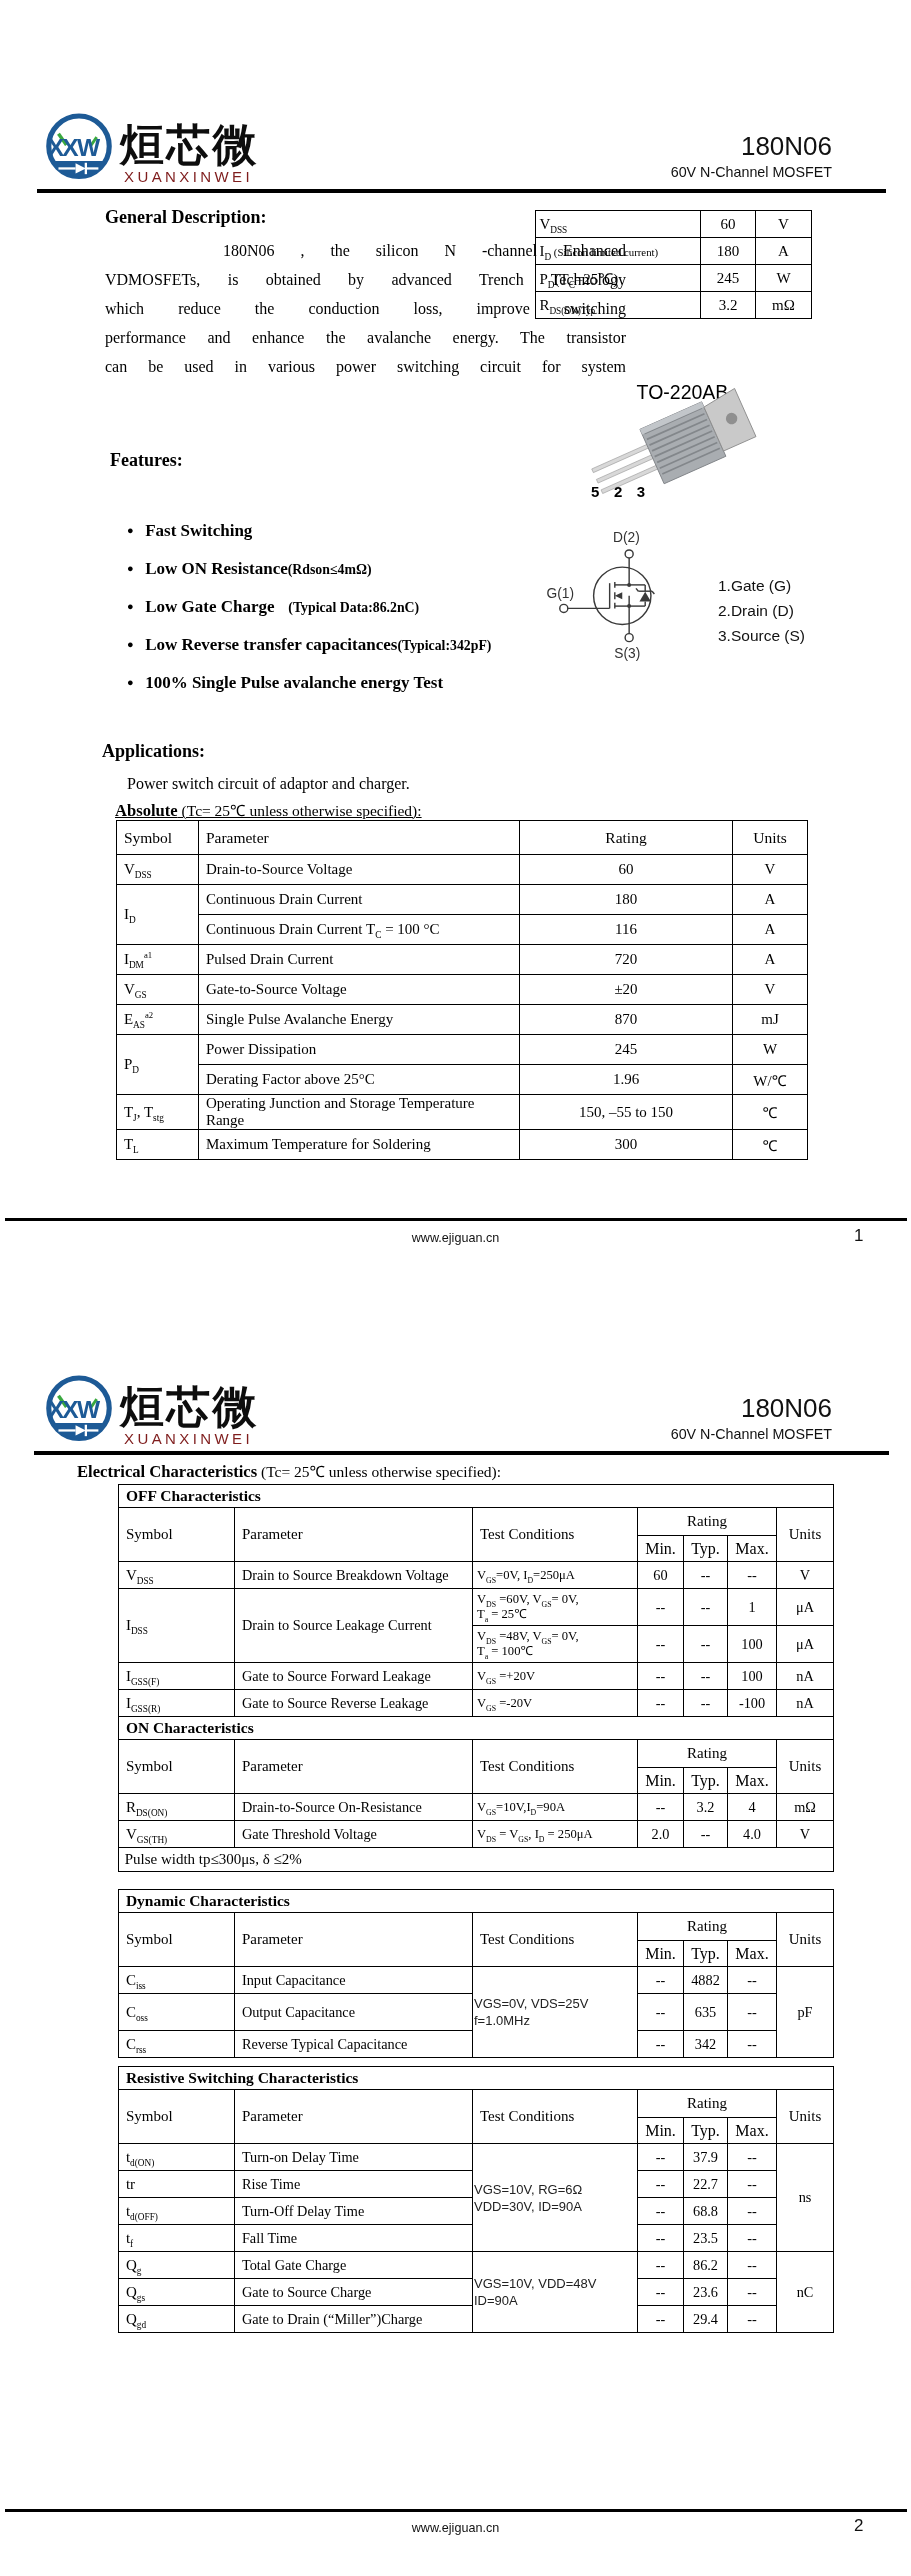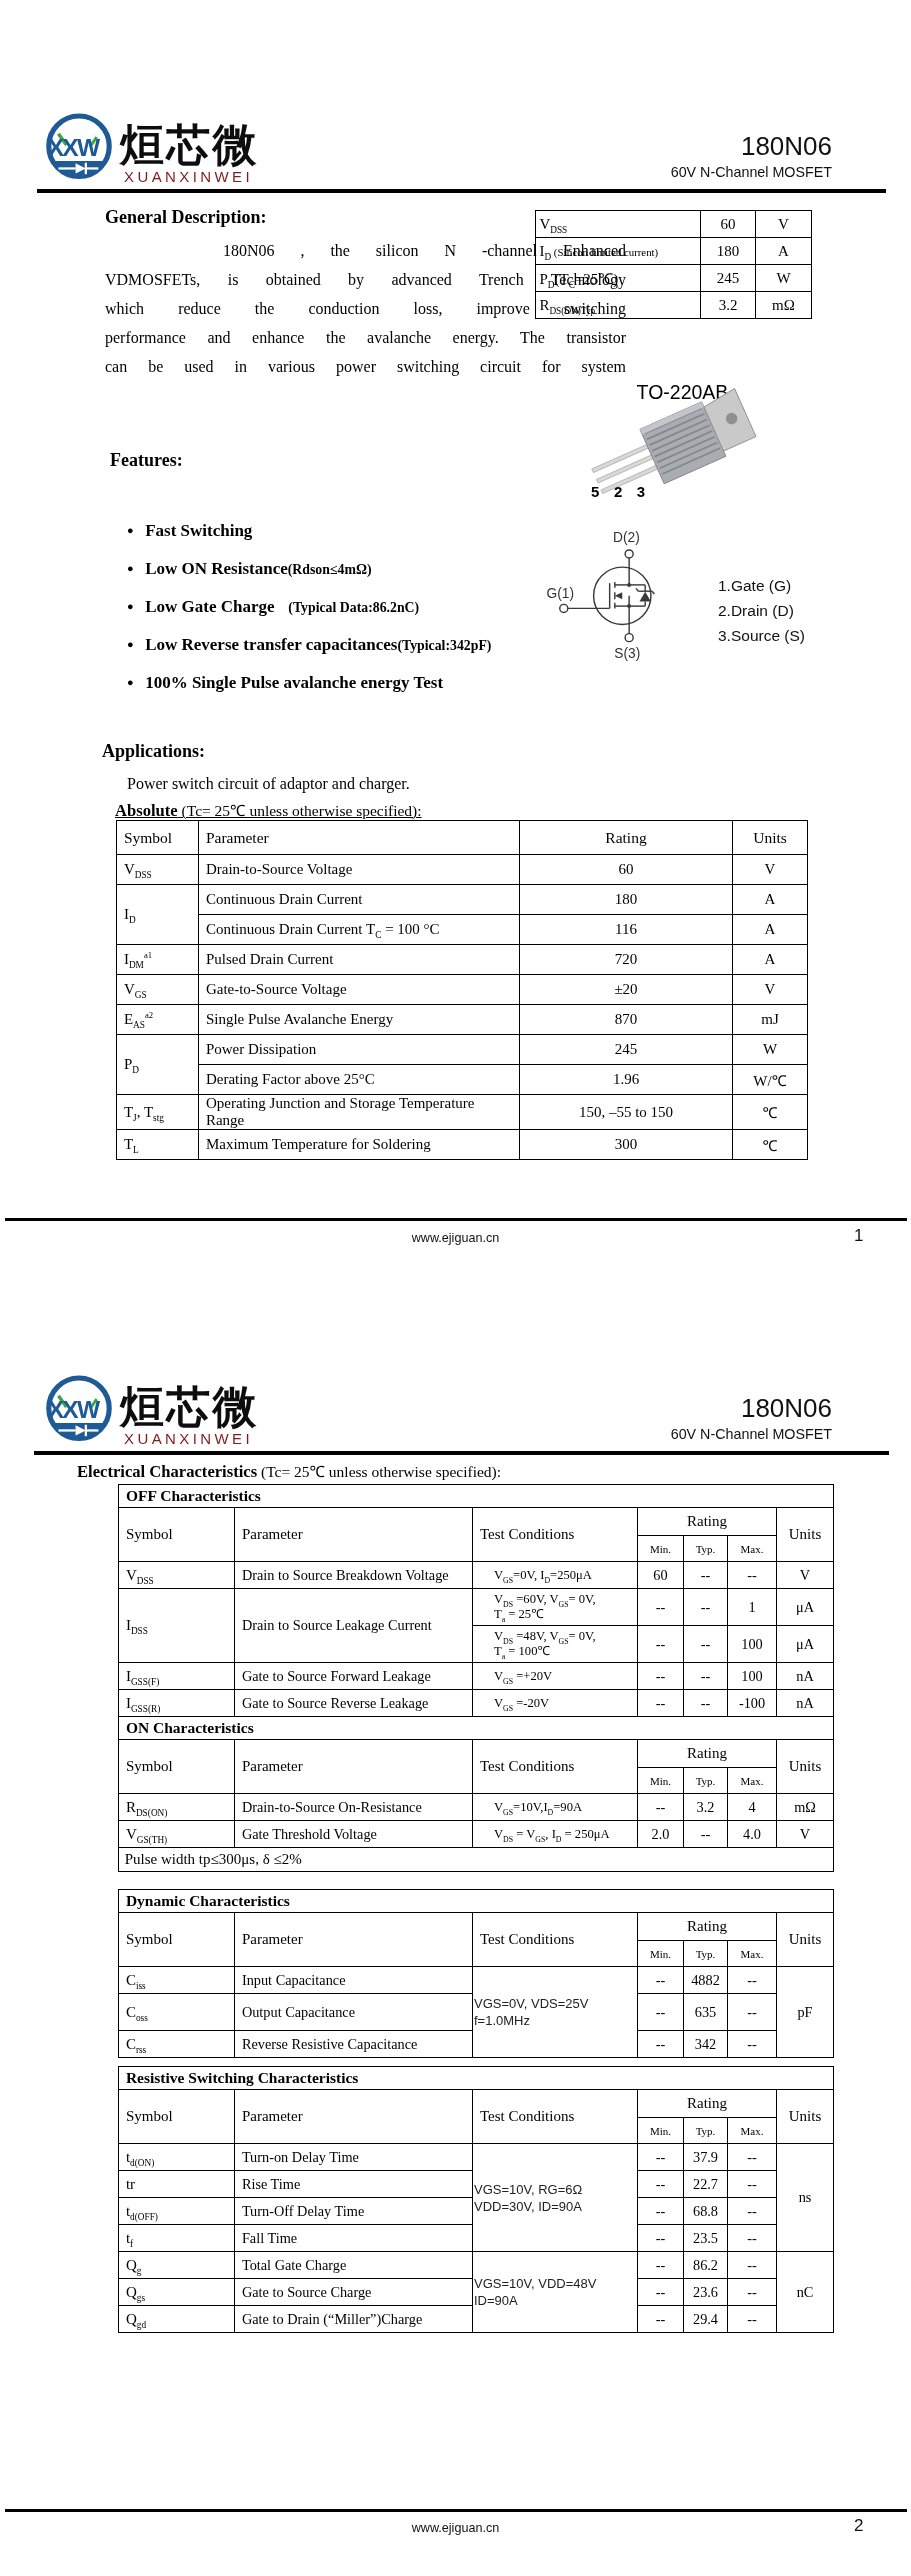--- a/index.html
+++ b/index.html
@@ -39,24 +39,24 @@
   .dtable { border:1.7px solid #000; }
   .dtable td { border:1.1px solid #000; padding:0 3.4px; overflow:hidden; }
   .cen { text-align:center; }
   .summary-tbl td { font-size:15px; height:26px; }
   .abs-tbl td { font-size:15px; height:29px; }
   .abs-tbl .hrow td { font-size:15.5px; height:33px; }
   .abs-tbl .pcell { padding-left:6.9px; }
   .char-tbl td { font-size:14.3px; }
   .char-tbl .trow td { font-weight:bold; font-size:15.5px; height:22px; padding-left:6.9px; }
   .char-tbl .hrow1 td { font-size:15px; height:27px; }
-  .char-tbl .hrow2 td { font-size:11px; height:25px; }
+  .char-tbl .hrow2 td { font-size:16px; height:25px; }
   .char-tbl .sym { padding-left:6.9px; font-size:15px; }
   .char-tbl .pcell { padding-left:6.9px; font-size:14.3px; }
-  .char-tbl .tc { font-size:12.6px; line-height:15px; padding-left:21px; }
+  .char-tbl .tc { font-size:12.6px; line-height:15px; padding-left:4px; }
   .char-tbl .tc-sans { font-family:"Liberation Sans", sans-serif; font-size:13px; line-height:17px;
                        color:#222; padding-left:1px; }
   .r46 td { height:26px; } .r62 td { height:36px; }
   .note-row td { font-size:15px; height:23px; padding-left:5.7px; }
 
   
   .feat-item { margin-bottom:18px; white-space:nowrap; }
   .feat-bullet { font-size:11px; vertical-align:1.7px; margin-right:9.2px; }
   .feat-main { font-size:17px; font-weight:bold; }
   .feat-note { font-size:13.8px; font-weight:bold; }
@@ -500,21 +500,21 @@
       </tr>
       <tr class="r62">
         <td class="sym"><span>C</span><sub>oss</sub></td>
         <td class="pcell">Output Capacitance</td>
         <td class="cen">--</td>
         <td class="cen">635</td>
         <td class="cen">--</td>
       </tr>
       <tr class="r46">
         <td class="sym"><span>C</span><sub>rss</sub></td>
-        <td class="pcell">Reverse Resistive Capacitance</td>
+        <td class="pcell">Reverse Typical Capacitance</td>
         <td class="cen">--</td>
         <td class="cen">342</td>
         <td class="cen">--</td>
       </tr>
     </tbody>
       </table>
 
     <table class="abs dtable char-tbl" style="left:118px;top:778px;width:715px;">
       <colgroup>
           <col style="width:116px">

